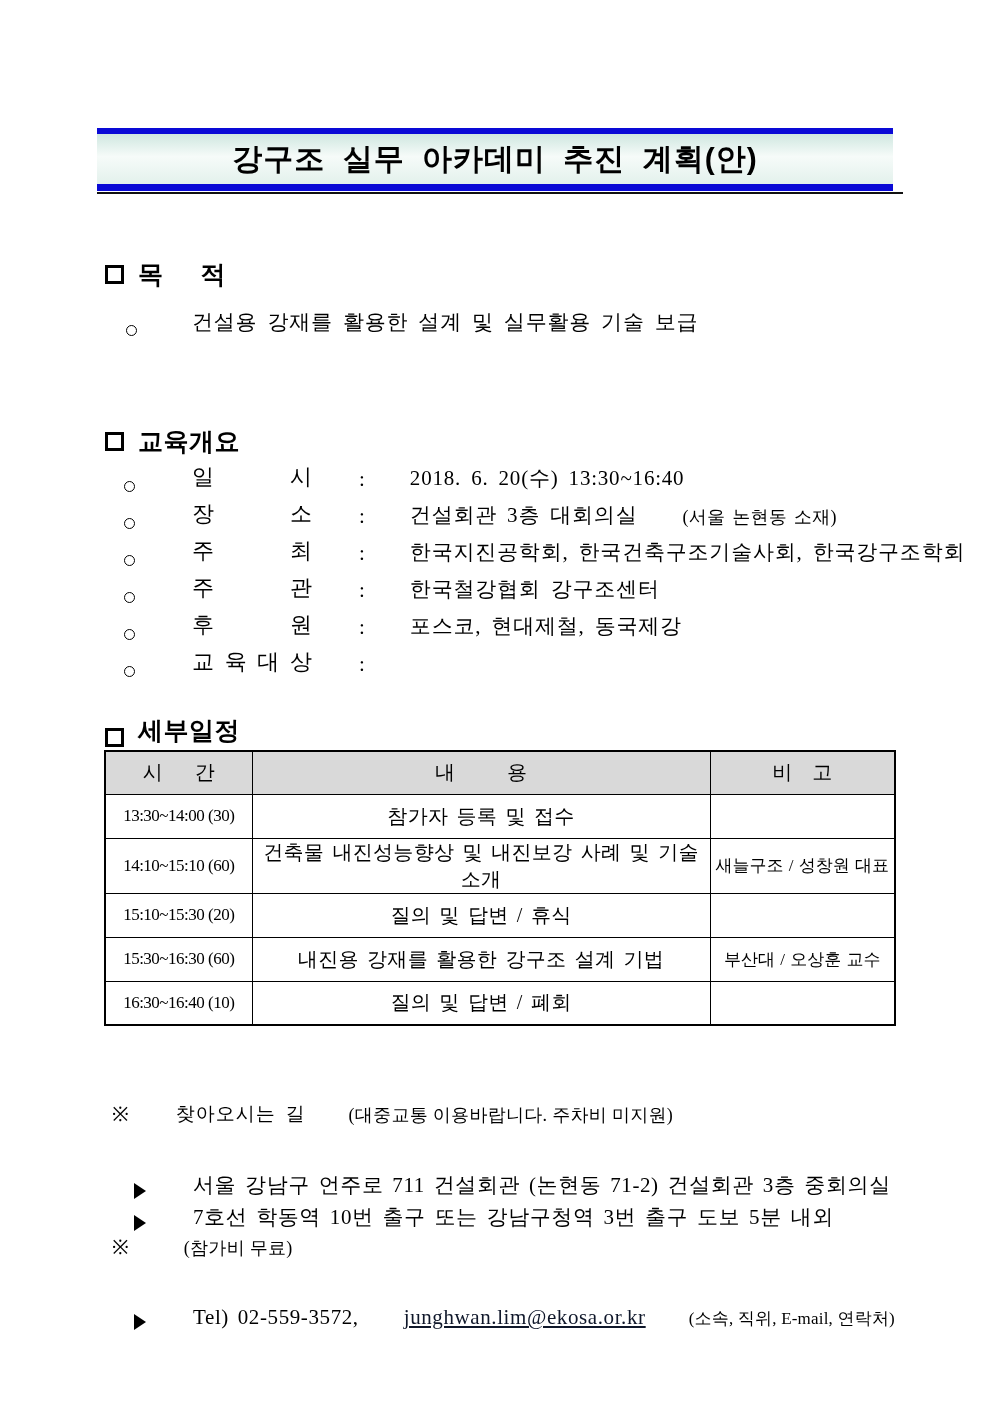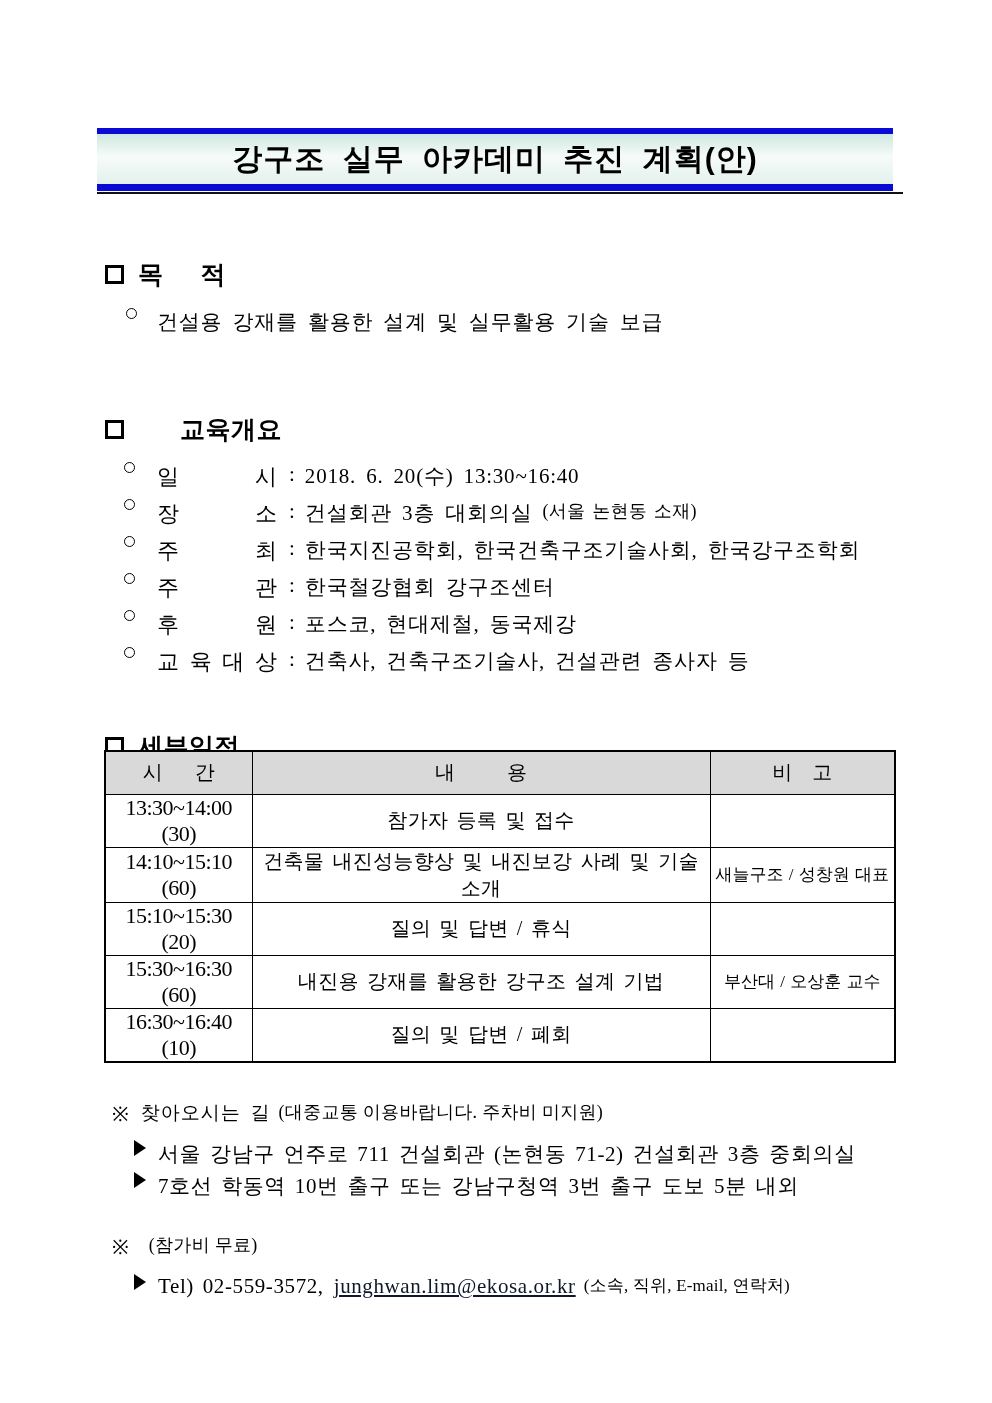--- a/index.html
+++ b/index.html
@@ -24,50 +24,50 @@
 
   
   .sec-heading { position:absolute; left:105px; display:flex; align-items:center; }
   .sq { width:19px; height:19px; border:3px solid #000; margin-right:14px; flex:0 0 auto; }
   .sec-heading .txt {
     font-family:"Liberation Sans","DejaVu Sans",sans-serif;
     font-weight:bold; font-size:25px; letter-spacing:0.5px;
   }
 
   
-  .row { position:absolute; display:flex; align-items:flex-start; }
+  .row { position:absolute; display:flex; align-items:flex-end;gap:35px; }
   .circle { width:11px; height:11px; border:1.5px solid #000; border-radius:50%; flex:0 0 auto; }
   .body-txt { font-size:21px; letter-spacing:0.8px; word-spacing:4px; }
   .small-note { font-size:18px; letter-spacing:0.3px; word-spacing:2px; }
 
   
   .spread { display:inline-flex; justify-content:space-between; }
 
   .ov-label { width:120px; font-size:22px; }
   .ov-colon { margin:0 10px 0 12px; font-size:21px; }
 
   
   table.schedule { position:absolute; left:104px; top:750px; width:790px;
     border-collapse:collapse; table-layout:fixed; }
   table.schedule td, table.schedule th { border:1px solid #000; text-align:center; vertical-align:middle; }
   table.schedule { border:2px solid #000; }
   table.schedule tr.head td { background:#d9d9d9; height:43px; font-size:20px; font-weight:normal; }
   table.schedule tr.body-row td { height:44px; background:#fff; }
-  td.c-time { font-size:22px; letter-spacing:-0.5px; }
+  td.c-time { font-size:17px; letter-spacing:-0.5px; }
   td.c-content { font-size:20px; letter-spacing:0.3px; word-spacing:3px; }
   td.c-note { font-size:17px; letter-spacing:0px; word-spacing:1px; }
   .cell-spread { display:inline-flex; justify-content:space-between; }
 
   
   .marker { font-size:20px; margin-right:12px; }
   .f-heading { font-size:19px; letter-spacing:1px; word-spacing:4px; }
   .f-note { font-size:18px; margin-left:8px; letter-spacing:0.3px; }
   .tri { width:0; height:0; border-left:12px solid #000; border-top:8px solid transparent;
          border-bottom:8px solid transparent; flex:0 0 auto; margin-right:12px; }
-  .f-item { font-size:21px; letter-spacing:0.6px; word-spacing:3px; }
+  .f-item { font-size:21px; letter-spacing:0.6px; word-spacing:3px;margin-top:31px; }
   .email-link { color:#0f172a; text-decoration:underline; }
   .f-suffix { font-size:17px; margin-left:8px; letter-spacing:0.2px; }
 </style>
 </head>
 <body>
 
 <div class="page">
 
   <div class="banner">
     <div class="bar top"></div>
@@ -83,21 +83,21 @@
     <span class="txt spread" style="width:88px;">
         <span>목</span>
         <span>적</span>
       </span>
   </div>
   <div class="row" style="top:308px; left:126px;">
     <span class="circle" style="margin-right:20px;"></span>
     <span class="body-txt">건설용 강재를 활용한 설계 및 실무활용 기술 보급</span>
   </div>
 
-  <div class="sec-heading" style="top:413px;gap:42px;">
+  <div class="sec-heading" style="top:425px;">
     <span class="sq"></span>
     <span class="txt">교육개요</span>
   </div>
 
   <div class="row" style="top:462px; left:124px;">
     <span class="circle" style="margin-right:22px;"></span>
     <span class="ov-label spread">
         <span>일</span>
         <span>시</span>
       </span>
@@ -143,24 +143,23 @@
   </div>
   <div class="row" style="top:647px; left:124px;">
     <span class="circle" style="margin-right:22px;"></span>
     <span class="ov-label spread">
         <span>교</span>
         <span>육</span>
         <span>대</span>
         <span>상</span>
       </span>
     <span class="ov-colon">:</span>
-    <span class="body-txt">건축사, 건축구조기술사, 건설관련 종사자 등</span>
-  </div>
-
-  <div class="sec-heading" style="top:730px;">
+  </div>
+
+  <div class="sec-heading" style="top:714px;align-items:flex-end;">
     <span class="sq"></span>
     <span class="txt">세부일정</span>
   </div>
 
   <table class="schedule">
     <colgroup>
         <col style="width:147px;">
         <col style="width:458px;">
         <col style="width:185px;">
       </colgroup>

